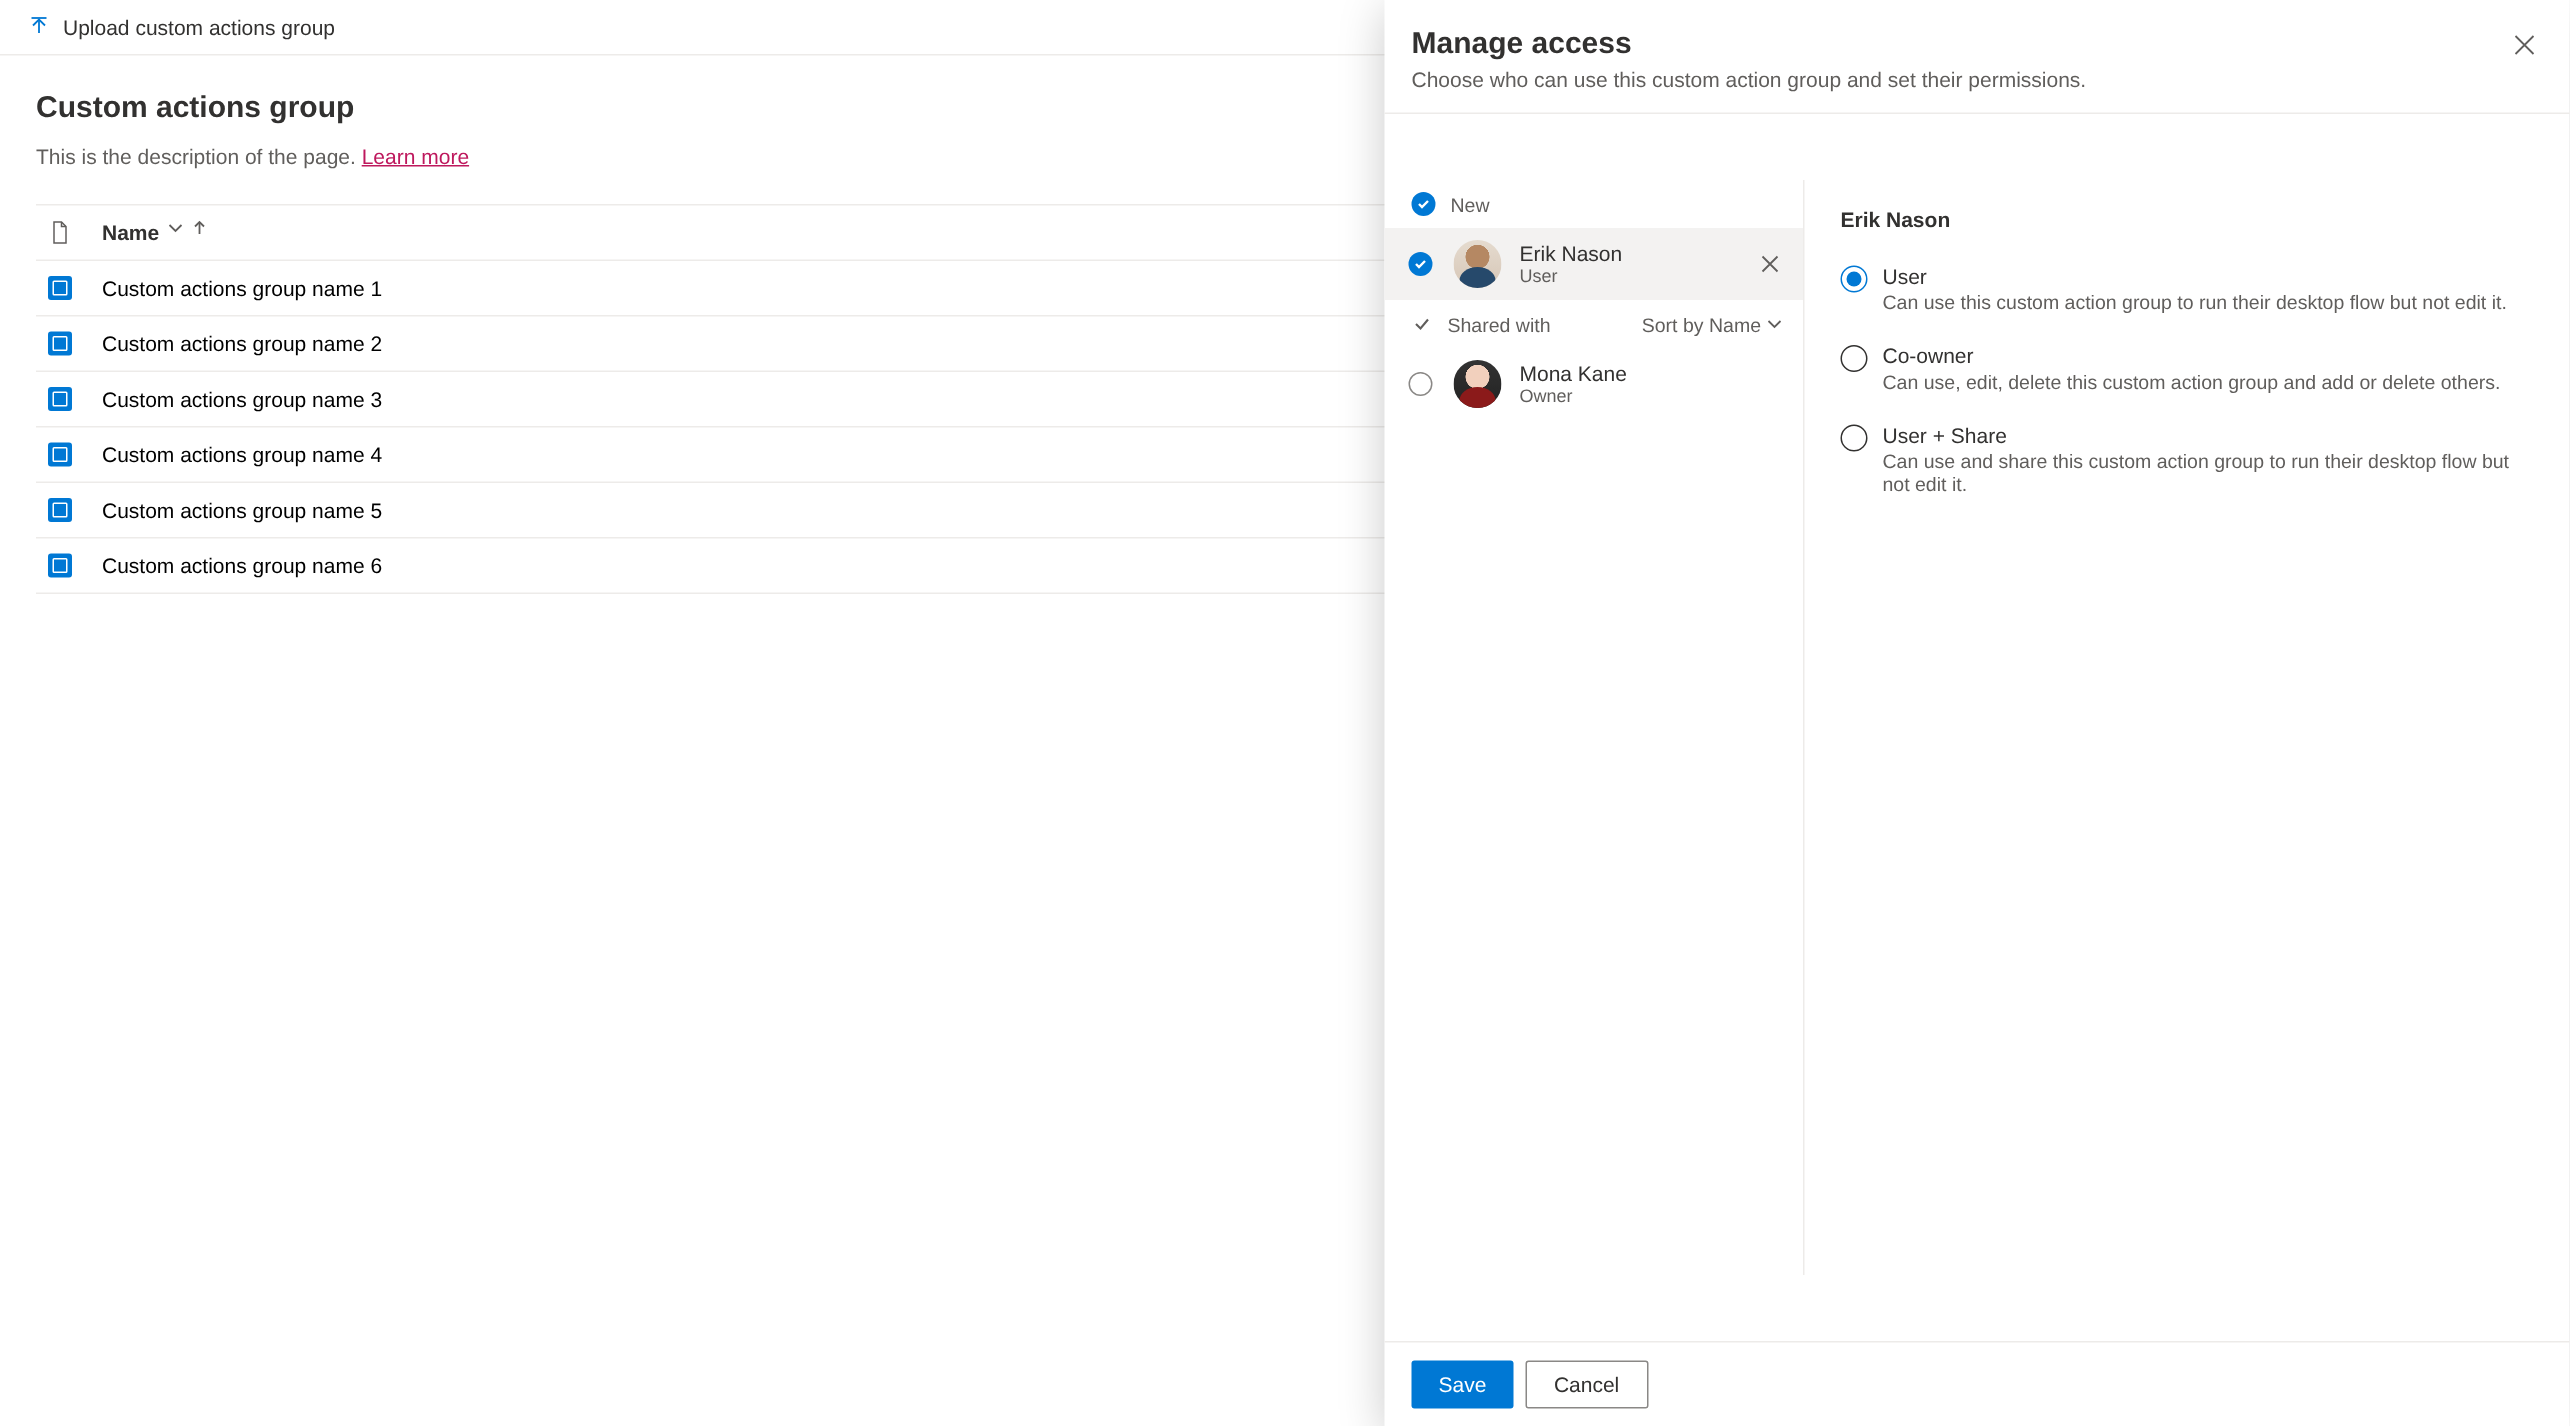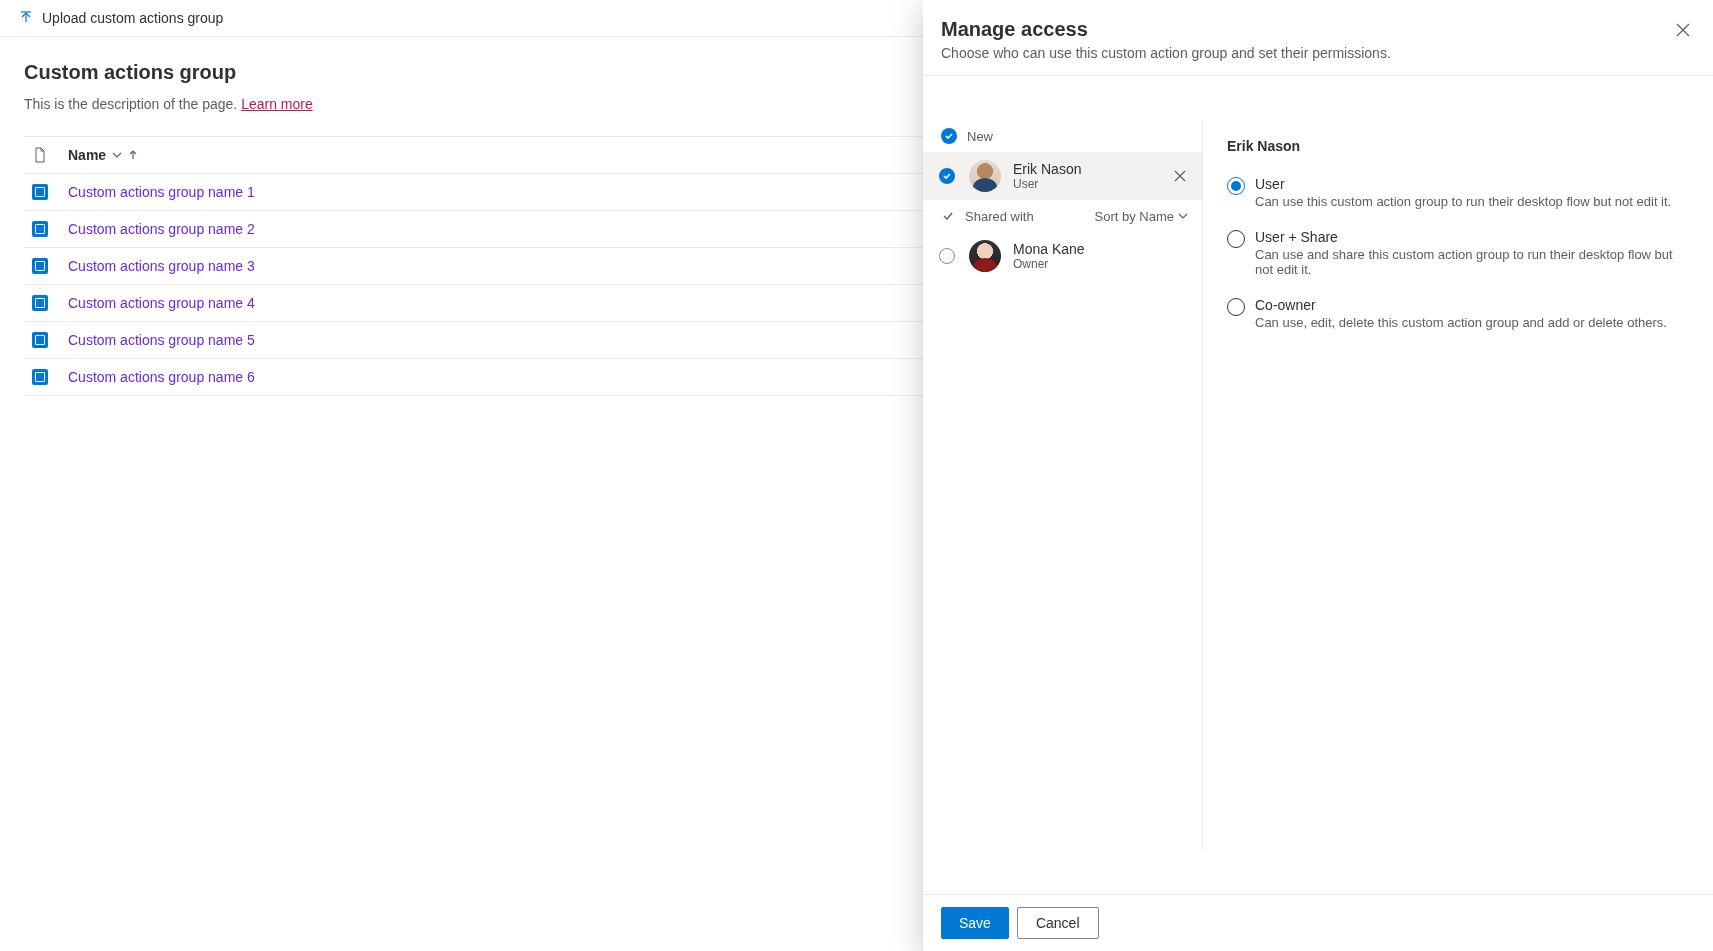--- a/index.html
+++ b/index.html
@@ -14,23 +14,23 @@
   .page { padding: 24px 24px 0 24px; }
   .page h1 { font-size: 20px; font-weight: 600; margin-bottom: 12px; }
   .page .desc { color: #605e5c; margin-bottom: 24px; }
   .page .desc a { color: #be185d; text-decoration: underline; }
 
   
   .tbl { width: 100%; border-collapse: collapse; }
   .tbl th, .tbl td { text-align: left; height: 37px; vertical-align: middle; border-bottom: 1px solid #edebe9; }
   .tbl thead th { border-top: 1px solid #edebe9; font-weight: 600; font-size: 14px; color: #323130; }
   .tbl th.icon-col, .tbl td.icon-col { width: 44px; padding-left: 8px; }
-  .tbl th .hdr { display: inline-flex; align-items: center; gap: 6px; cursor: pointer; }
+  .tbl th .hdr { display: inline-flex; align-items: flex-start; gap: 6px; cursor: pointer; }
   .tbl th svg.chev, .hdr svg { color: #605e5c; }
-  .tbl td { color: #6d28d9; }
+  .tbl td { color: #000000; }
   .tbl td.mod, .tbl td.size { color: #605e5c; }
   .tbl th.size-col, .tbl td.size { text-align: right; padding-right: 12px; }
   .row-icon { width: 16px; height: 16px; background: #0078d4; border-radius: 2px; display: inline-flex; align-items: center; justify-content: center; }
   .row-icon::before { content: ""; width: 8px; height: 8px; border: 1.5px solid #fff; border-radius: 1px; }
   .doc-icon { color: #605e5c; }
 
   
   .panel { position: fixed; top: 0; right: 0; width: 790px; height: 100%; background: #fff; box-shadow: 0 6px 30px rgba(0,0,0,.22); display: flex; flex-direction: column; gap: 44px; }
   .panel-hdr { padding: 18px 24px 14px 18px; border-bottom: 1px solid #edebe9; position: relative; }
   .panel-hdr h2 { font-size: 20px; font-weight: 600; margin-bottom: 4px; }
@@ -263,31 +263,31 @@
           <div class="perm-opt">
     <span class="perm-radio checked"></span>
     <span class="txt">
       <div class="t">User</div>
       <div class="d">Can use this custom action group to run their desktop flow but not edit it.</div>
     </span>
           </div>
           <div class="perm-opt">
     <span class="perm-radio "></span>
     <span class="txt">
+      <div class="t">Co-owner</div>
+      <div class="d">Can use, edit, delete this custom action group and add or delete others.</div>
+    </span>
+          </div>
+          <div class="perm-opt">
+    <span class="perm-radio "></span>
+    <span class="txt">
       <div class="t">User + Share</div>
       <div class="d">Can use and share this custom action group to run their desktop flow but not edit it.</div>
     </span>
           </div>
-          <div class="perm-opt">
-    <span class="perm-radio "></span>
-    <span class="txt">
-      <div class="t">Co-owner</div>
-      <div class="d">Can use, edit, delete this custom action group and add or delete others.</div>
-    </span>
-          </div>
         </div>
     </div>
   </div>
 
   <div class="panel-ftr">
     <button class="btn primary">Save</button>
     <button class="btn default">Cancel</button>
   </div>
 </div>
 

